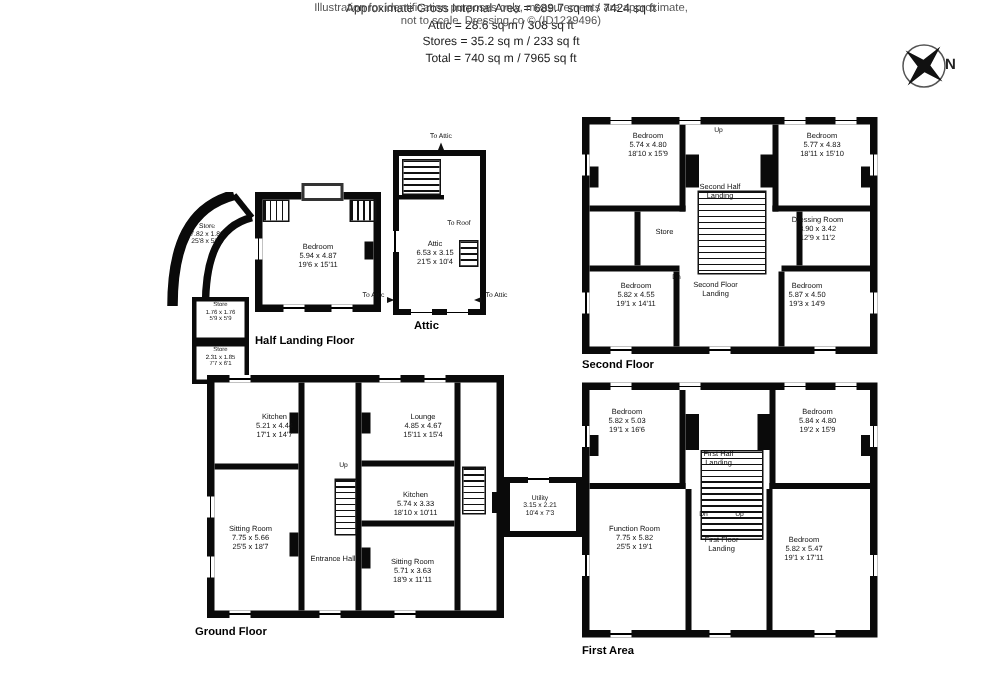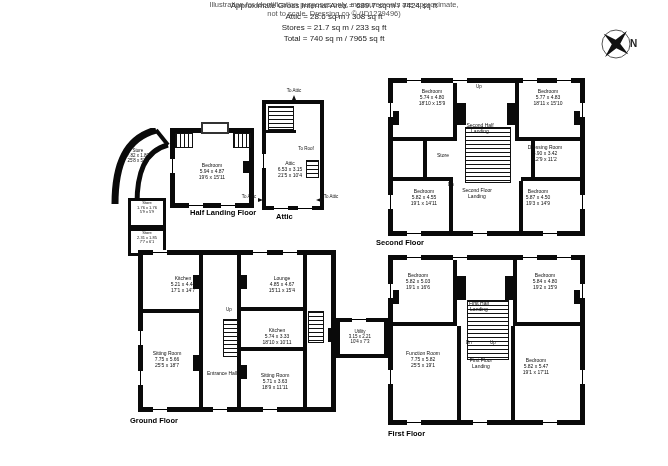--- a/index.html
+++ b/index.html
@@ -37,21 +37,21 @@
   .arr-u{border-left:2px solid transparent;border-right:2px solid transparent;border-bottom:5px solid #111;}
 </style>
 </head>
 <body>
 
 <div id="stage">
 
   <div class="arealines">
     <div>Approximate Gross Internal Area = 689.7 sq m / 7424 sq ft</div>
     <div>Attic = 28.6 sq m / 308 sq ft</div>
-    <div>Stores = 21.7 sq m / 233 sq ft</div>
+    <div>Stores = 35.2 sq m / 233 sq ft</div>
     <div>Total = 740 sq m / 7965 sq ft</div>
   </div>
 
   <div class="abs" style="left:597px;top:24px;width:46px;height:46px;">
     <svg width="44" height="44" viewBox="0 0 44 44">
       <circle cx="19" cy="20" r="14" fill="none" stroke="#555" stroke-width="1"></circle>
       <g transform="rotate(40 19 20)">
         <path d="M19 3 L22 17 L35 20 L22 23 L19 37 L16 23 L3 20 L16 17 Z" fill="#111"></path>
       </g>
     </svg>
@@ -65,21 +65,21 @@
     <div class="blk" style="left:68px;top:28px;width:6px;height:12px;"></div>
     <div class="wnh" style="left:14px;bottom:-5px;"></div>
     <div class="wnh" style="left:46px;bottom:-5px;"></div>
     <div class="wnv" style="left:-5px;top:26px;"></div>
   </div>
   <div class="room" style="left:180px;top:162px;width:64px;">
     <span class="rn">Bedroom</span>
     <span class="rd">5.94 x 4.87</span>
     <span class="rd">19'6 x 15'11</span>
   </div>
-  <div class="floorlabel" style="left:170px;top:208px;margin-left:20px;">Half Landing Floor</div>
+  <div class="floorlabel" style="left:170px;top:222px;">Half Landing Floor</div>
 
   <div class="plan4" style="left:262px;top:100px;width:54px;height:102px;">
     <div class="stairs" style="left:2px;top:2px;width:24px;height:22px;"></div>
     <div class="w" style="left:0;top:26px;width:30px;height:3px;"></div>
     <div class="stairs" style="left:40px;top:56px;width:11px;height:16px;"></div>
     <div class="wnh" style="left:8px;bottom:-5px;"></div>
     <div class="wnh" style="left:32px;bottom:-5px;"></div>
     <div class="wnv" style="left:-5px;top:50px;"></div>
   </div>
   <span class="tiny" style="left:279px;top:88px;width:30px;">To Attic</span>
@@ -153,21 +153,21 @@
   <div class="room" style="left:457px;top:187px;width:40px;">
     <span class="rn">Second Floor Landing</span>
   </div>
   <div class="room" style="left:508px;top:188px;width:60px;">
     <span class="rn">Bedroom</span>
     <span class="rd">5.87 x 4.50</span>
     <span class="rd">19'3 x 14'9</span>
   </div>
   <span class="tiny" style="left:472px;top:84px;width:14px;">Up</span>
   <span class="tiny" style="left:444px;top:182px;width:14px;">Dn</span>
-  <div class="floorlabel" style="left:376px;top:238px;">Second Floor</div>
+  <div class="floorlabel" style="left:388px;top:238px;">Second Floor</div>
 
   <div class="plan" style="left:388px;top:255px;width:187px;height:160px;">
     <div class="w" style="left:60px;top:0;width:4px;height:66px;"></div>
     <div class="w" style="left:120px;top:0;width:4px;height:66px;"></div>
     <div class="w" style="left:0;top:62px;width:64px;height:4px;"></div>
     <div class="w" style="left:120px;top:62px;width:67px;height:4px;"></div>
     <div class="w" style="left:64px;top:66px;width:4px;height:94px;"></div>
     <div class="w" style="left:118px;top:66px;width:4px;height:94px;"></div>
     <div class="stairs" style="left:74px;top:40px;width:40px;height:58px;"></div>
     <div class="blk" style="left:64px;top:16px;width:9px;height:24px;"></div>
@@ -207,21 +207,21 @@
   <div class="room" style="left:463px;top:357px;width:36px;">
     <span class="rn">First Floor Landing</span>
   </div>
   <div class="room" style="left:507px;top:357px;width:58px;">
     <span class="rn">Bedroom</span>
     <span class="rd">5.82 x 5.47</span>
     <span class="rd">19'1 x 17'11</span>
   </div>
   <span class="tiny" style="left:462px;top:340px;width:14px;">Dn</span>
   <span class="tiny" style="left:486px;top:340px;width:14px;">Up</span>
-  <div class="floorlabel" style="left:388px;top:429px;">First Floor</div>
+  <div class="floorlabel" style="left:388px;top:429px;">First Area</div>
 
   <svg class="abs" style="left:110px;top:128px;" width="60" height="78" viewBox="0 0 60 78">
     <path d="M46,2 C16,10 5,36 5,76" fill="none" stroke="#0a0a0a" stroke-width="7"></path>
     <path d="M58,17 C34,23 27,46 27,76" fill="none" stroke="#0a0a0a" stroke-width="5"></path>
     <path d="M46,2 L58,17" fill="none" stroke="#0a0a0a" stroke-width="4"></path>
   </svg>
   <div class="plan4" style="left:128px;top:198px;width:32px;height:24px;border-width:3px;"></div>
   <div class="plan4" style="left:128px;top:228px;width:32px;height:22px;border-width:3px;"></div>
   <div class="room" style="left:116px;top:148px;width:44px;font-size:4.5px;line-height:5px;">
     <span class="rn">Store</span>

